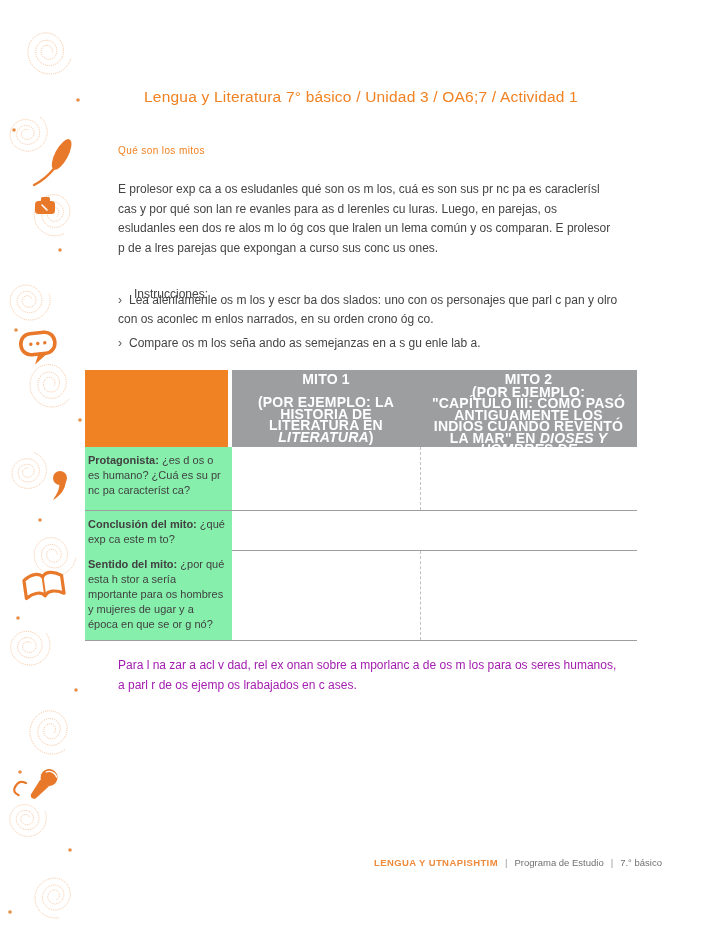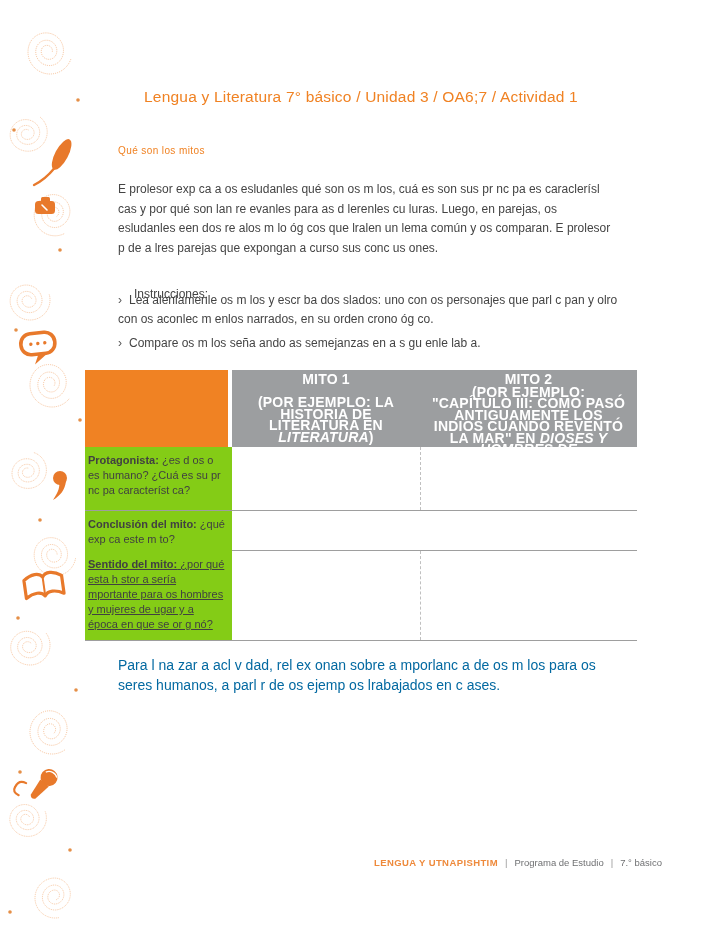--- a/index.html
+++ b/index.html
@@ -41,33 +41,33 @@
     text-align:center;font-size:14px;font-weight:bold;line-height:11.5px;
     letter-spacing:.2px;padding:4px 10px;
   }
   .th-col.c2{width:188px;}
   .th-col.c3{width:217px;}
   .th-title{margin-bottom:1px;}
   .th-sub i{font-style:italic;}
   .t-row{display:flex;border-bottom:1px solid #9E9E9E;box-sizing:border-box;background:#ffffff;}
   .t-row.r1{height:64px;}
   .t-row.r2{height:40px;flex-direction:column;}
-  .t-row.r3{height:90px;text-decoration:underline;}
+  .t-row.r3{height:90px;}
   .td-label{
-    width:147px;box-sizing:border-box;background:#84cc16;
+    width:147px;box-sizing:border-box;background:#86efac;
     padding:6px 6px 6px 3px;font-size:11px;line-height:15px;color:#414141;
   }
   .td-label .b{font-weight:bold;}
   .td-cell{box-sizing:border-box;}
   .td-cell.c2{width:188px;}
   .td-cell.c3{width:217px;border-left:1px dashed #C0C0C0;}
   
   .closing{
     position:absolute;left:118px;top:656px;width:500px;margin:0;
-    font-size:14px;line-height:19.5px;color:#0369a1;
+    font-size:12px;line-height:19.5px;color:#a21caf;
   }
   .footer{
     position:absolute;top:857px;right:90px;white-space:nowrap;
     font-size:9.5px;color:#6F7072;
   }
   .footer .brand{color:#EE8A3C;font-weight:bold;letter-spacing:.4px;}
   .footer .sep{margin:0 7px;color:#9A9A9A;}
 </style>
 </head>
 <body>

